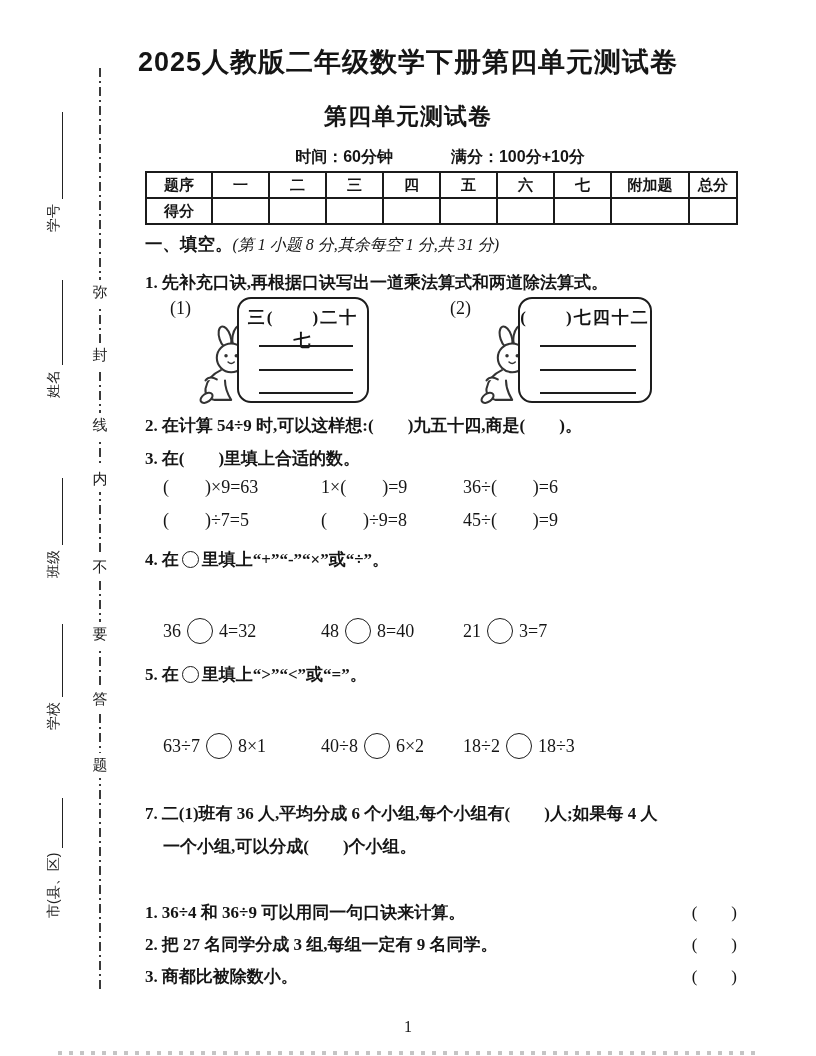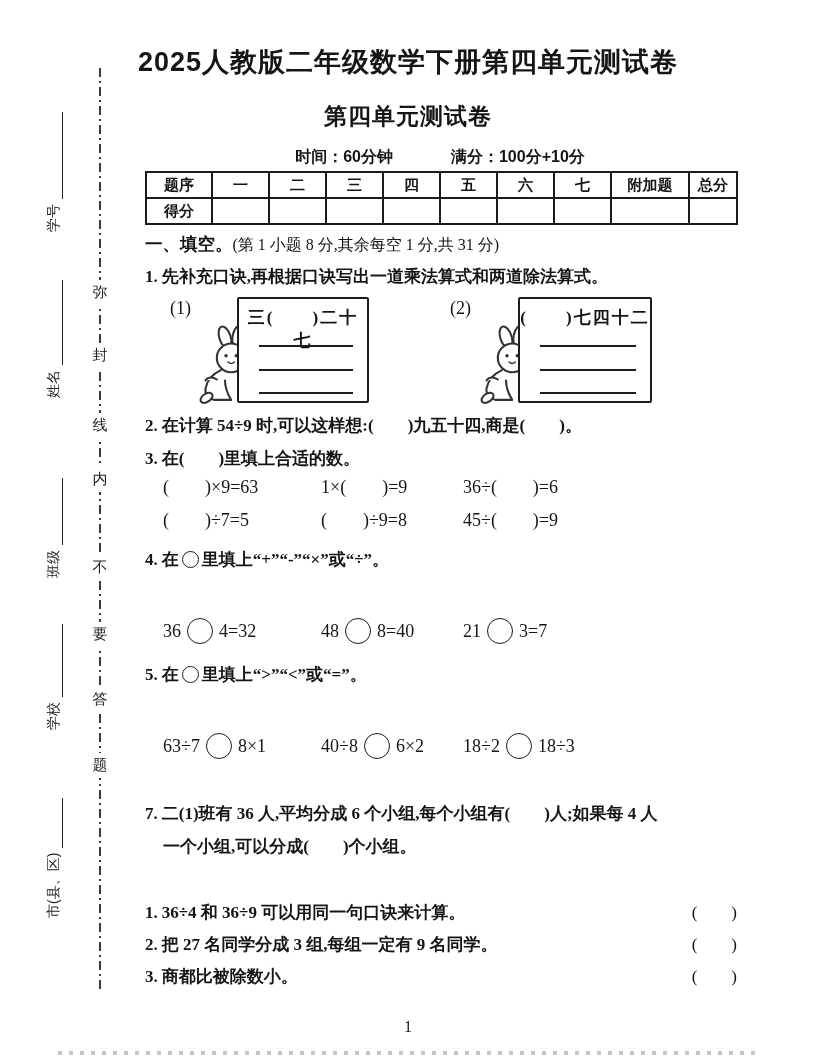--- a/index.html
+++ b/index.html
@@ -35,33 +35,33 @@
   .bind-field .fl-line { flex:1; border-bottom:1.5px solid #222; height:15px; }
   .f1 { left:-8px; top:161px; width:120px; }
   .f2 { left:-7px; top:328px; width:118px; }
   .f3 { left:2px;  top:517px; width:100px; }
   .f4 { left:-1px; top:666px; width:106px; }
   .f5 { left:-8px; top:847px; width:120px; }
 
   
   .row { position:absolute; left:145px; width:592px; font-size:17px; line-height:21px; }
   .sec-title { font-weight:bold; font-size:17.5px; }
-  .sec-note { font-weight:normal; font-size:16px; }
+  .sec-note { font-weight:normal; font-size:16px;font-style:italic; }
   .qnum { font-weight:bold; margin-right:4px; }
   .qtext { font-weight:600; }
   .eq-row { height:32px; }
   .cell { position:absolute; top:0; font-size:18px; white-space:nowrap; }
   .p1 { left:18px; } .p2 { left:176px; } .p3 { left:318px; }
   .circle { display:inline-block; width:24px; height:24px; border:1.7px solid #1b1b1b;
     border-radius:50%; vertical-align:-7px; margin:0 6px; background:#fff; }
   .circle.small { width:15px; height:15px; vertical-align:-3px; margin:0 3px; }
   .jrow { display:flex; justify-content:space-between; padding-right:4px;text-align:right; }
 
   
-  .kj-box { position:absolute; border:2px solid #1d1d1d; border-radius:2px; background:#fff;
+  .kj-box { position:absolute; border:2px solid #1d1d1d; border-radius:14px; background:#fff;
     width:128px; height:102px; }
   .kj-box .kj { text-align:center; margin-top:7px; font-size:17px; letter-spacing:2px; font-weight:600; }
   .kj-box .bl { position:absolute; left:20px; right:14px; border-bottom:2px solid #1d1d1d; }
   .bl.l1 { top:46px; } .bl.l2 { top:70px; } .bl.l3 { top:93px; }
   .item-label { position:absolute; font-size:18px; }
   .rabbit { position:absolute; }
 
   .page-num { left:0; right:0; top:1018px; text-align:center; font-size:16px; }
   .cutoff { left:58px; right:58px; top:1051px; height:4px; opacity:.5;
     background:repeating-linear-gradient(90deg,#8a8a8a 0 4px, transparent 4px 11px); }
@@ -147,21 +147,21 @@
           <td></td>
       <td></td>
     </tr>
   </tbody>
     </table>
 
   <div class="row" style="top:234px">
     <span class="sec-title">一、填空。</span><span class="sec-note">(第 1 小题 8 分,其余每空 1 分,共 31 分)</span>
   </div>
 
-  <div class="row" style="top:266px">
+  <div class="row" style="top:272px">
     <span class="qnum">1.</span><span class="qtext">先补充口诀,再根据口诀写出一道乘法算式和两道除法算式。</span>
   </div>
 
   <span class="abs item-label" style="left:170px; top:298px">(1)</span>
   <svg class="rabbit" style="left:194px; top:324px" width="62" height="80" viewBox="0 0 60 78">
     <g fill="#ffffff" stroke="#333" stroke-width="2" stroke-linecap="round" stroke-linejoin="round">
       <ellipse cx="30" cy="13" rx="5.5" ry="11" transform="rotate(-18 30 13)"></ellipse>
       <ellipse cx="43" cy="12" rx="5.5" ry="11" transform="rotate(12 43 12)"></ellipse>
       <circle cx="36" cy="33" r="14"></circle>
       <path d="M26 45 Q13 51 11 63 Q10 72 20 74 L36 74 Q30 64 30 55"></path>

